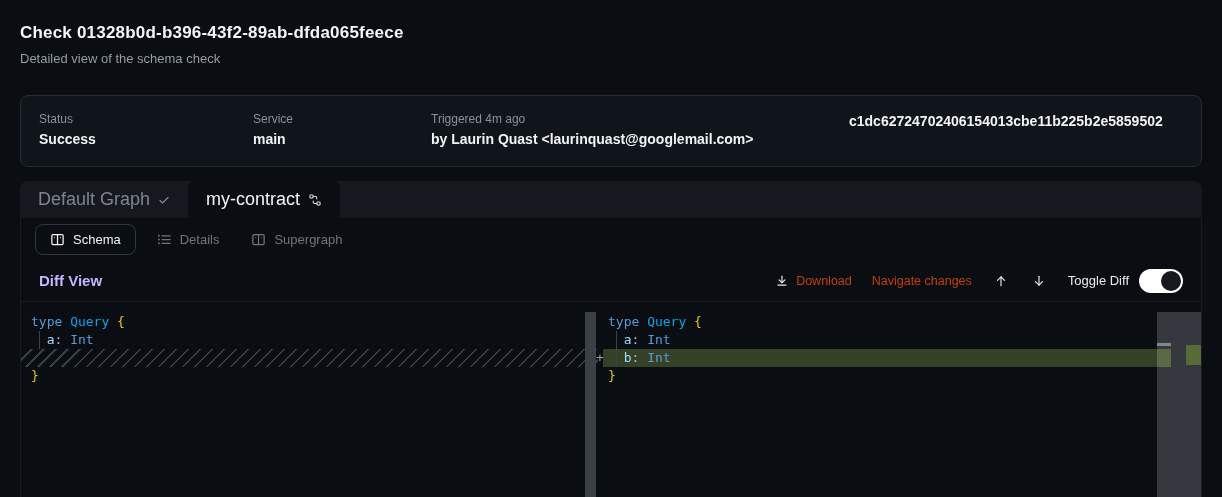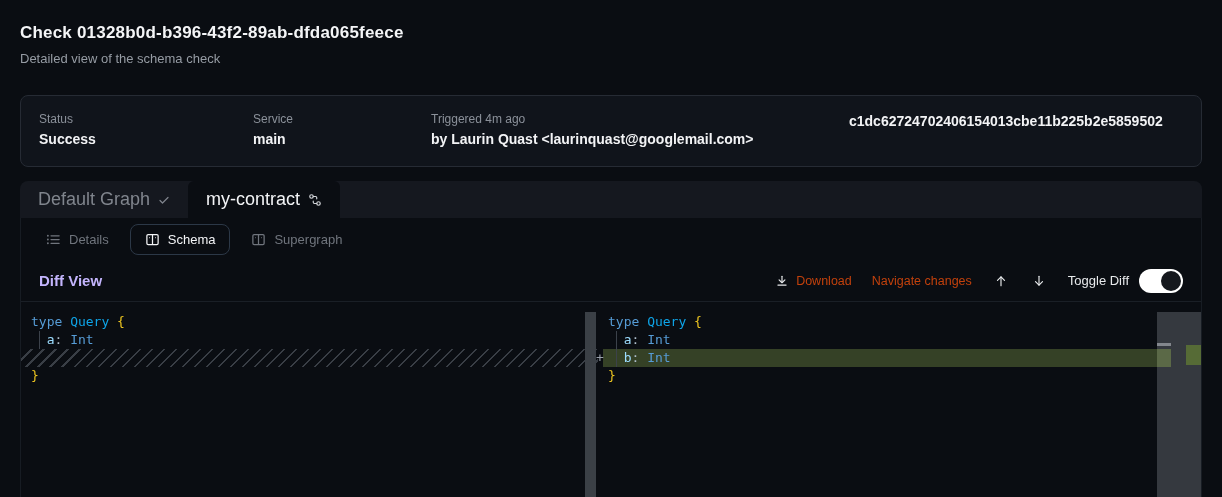--- a/index.html
+++ b/index.html
@@ -190,38 +190,38 @@
           <path d="M9 6h4a2 2 0 0 1 2 2v2"></path>
             <path d="M15 18h-4a2 2 0 0 1-2-2v-2"></path>
         </svg>
       </span>
     </div>
   </div>
 
   <div class="content">
 
     <div class="subtabs">
-      <div class="subtab">
-        <span class="icon">
-          <svg width="15" height="15" viewBox="0 0 24 24" fill="none" stroke="#70757d" stroke-width="2" stroke-linecap="round">
-              <path d="M8 6h13M8 12h13M8 18h13"></path>
-              <path d="M3 6h.01M3 12h.01M3 18h.01" stroke-width="3"></path>
-            </svg>
-        </span>
-        <span>Details</span>
-      </div>
       <div class="subtab active">
         <span class="icon">
           <svg width="15" height="15" viewBox="0 0 24 24" fill="none" stroke="#f3f4f6" stroke-width="2" stroke-linejoin="round">
               <rect x="3" y="4" width="18" height="16" rx="2"></rect>
               <path d="M12 4v16"></path>
               <path d="M7 9h1M16 9h1"></path>
             </svg>
         </span>
         <span>Schema</span>
+      </div>
+      <div class="subtab">
+        <span class="icon">
+          <svg width="15" height="15" viewBox="0 0 24 24" fill="none" stroke="#70757d" stroke-width="2" stroke-linecap="round">
+              <path d="M8 6h13M8 12h13M8 18h13"></path>
+              <path d="M3 6h.01M3 12h.01M3 18h.01" stroke-width="3"></path>
+            </svg>
+        </span>
+        <span>Details</span>
       </div>
       <div class="subtab">
         <span class="icon">
           <svg width="15" height="15" viewBox="0 0 24 24" fill="none" stroke="#70757d" stroke-width="2" stroke-linejoin="round">
               <rect x="3" y="4" width="18" height="16" rx="2"></rect>
               <path d="M12 4v16"></path>
               <path d="M7 9h1M16 9h1"></path>
             </svg>
         </span>
         <span>Supergraph</span>

